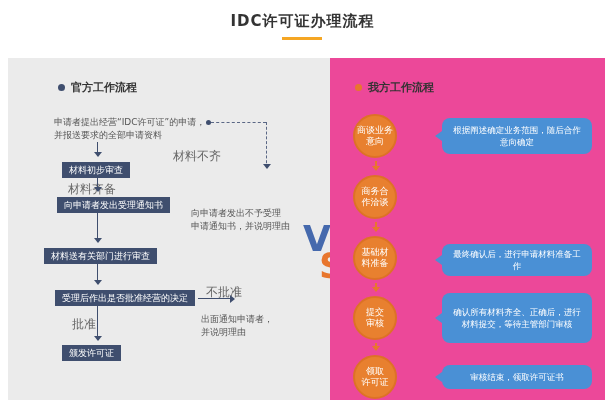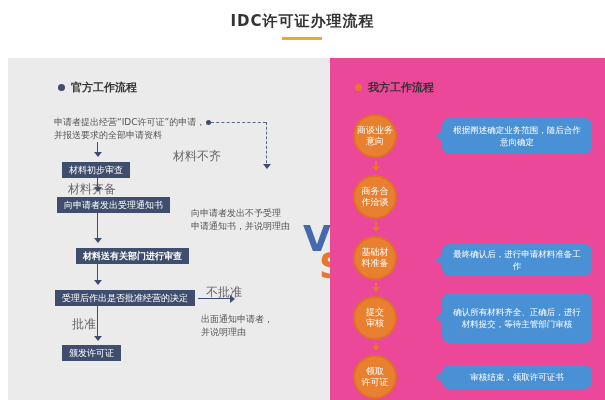--- a/index.html
+++ b/index.html
@@ -85,21 +85,21 @@
 申请通知书，并说明理由</div>
 
     <div class="vline arr" style="left:89px; top:84px; height:14px;"></div>
     <div class="flow-box" style="left:54px; top:104px;">材料初步审查</div>
 
     <div class="flow-label" style="left:60px; top:123px;">材料齐备</div>
     <div class="vline arr" style="left:89px; top:120px; height:13px;"></div>
     <div class="flow-box" style="left:49px; top:139px;">向申请者发出受理通知书</div>
 
     <div class="vline arr" style="left:89px; top:155px; height:29px;"></div>
-    <div class="flow-box" style="left:68px; top:190px;font-weight:bold;">材料送有关部门进行审查</div>
+    <div class="flow-box" style="left:36px; top:190px;">材料送有关部门进行审查</div>
 
     <div class="vline arr" style="left:89px; top:206px; height:20px;"></div>
     <div class="flow-box" style="left:47px; top:232px;">受理后作出是否批准经营的决定</div>
 
     <div class="flow-label" style="left:198px; top:226px;">不批准</div>
     <div class="hline arr" style="left:190px; top:240px; width:36px;"></div>
     <div class="flow-note" style="left:193px; top:255px;">出面通知申请者，
 并说明理由</div>
 
     <div class="flow-label" style="left:64px; top:258px;">批准</div>

